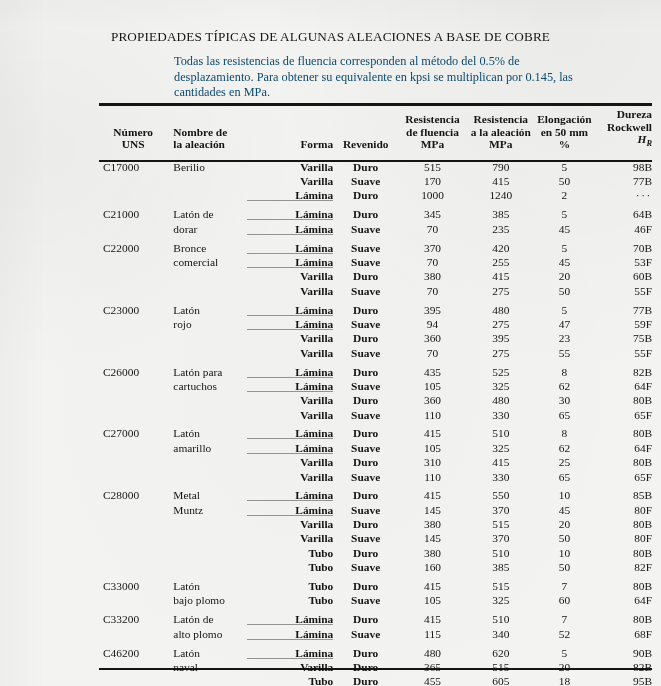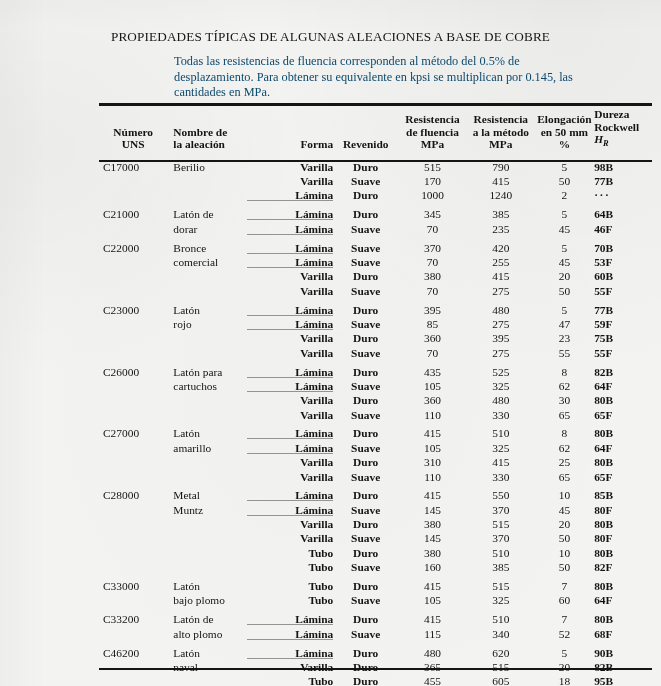--- a/index.html
+++ b/index.html
@@ -90,31 +90,31 @@
   }
 
   
   .c-uns   { width: 78px;  text-align: left;   padding-left: 4px !important; }
   .c-name  { width: 88px;  text-align: left;   padding-left: 6px !important; }
   .c-forma { width: 70px;  text-align: right; }
   .c-rev   { width: 74px;  text-align: center; }
   .c-fluen { width: 76px;  text-align: center; }
   .c-tens  { width: 74px;  text-align: center; }
   .c-elong { width: 62px;  text-align: center; }
-  .c-dur   { width: 64px;  text-align: left; }
+  .c-dur   { width: 64px;  text-align: right; }
 
   th.c-uns   { text-align: center; padding-left:0 !important; }
   th.c-name  { text-align: left; padding-left: 6px !important;}
 
   .hdr-line { display: block; }
   .hsub { font-style: italic; }
   .sub  { font-size: 8.4px; vertical-align: sub; }
   .c-uns, .c-name { font-weight: normal; }
   td.c-forma, td.c-rev { font-weight: bold; }
-  td.c-dur { font-weight: bold; }
+  td.c-dur { font-weight: normal; }
 
   
   tr.grp-start > td { padding-top: 4.6px; }
 
   .dots { letter-spacing: 1.6px; }
 
   
   .bleed-ul { box-shadow: inset 0 -1px 0 rgba(20,20,20,0.42); padding-left: 48px; }
 </style>
 </head>
@@ -149,21 +149,21 @@
         <th class="c-rev">
             <span class="hdr-line">Revenido</span>
           </th>
         <th class="c-fluen">
             <span class="hdr-line">Resistencia</span>
             <span class="hdr-line">de fluencia</span>
             <span class="hdr-line">MPa</span>
           </th>
         <th class="c-tens">
             <span class="hdr-line">Resistencia</span>
-            <span class="hdr-line">a la método</span>
+            <span class="hdr-line">a la aleación</span>
             <span class="hdr-line">MPa</span>
           </th>
         <th class="c-elong">
             <span class="hdr-line">Elongación</span>
             <span class="hdr-line">en 50 mm</span>
             <span class="hdr-line">%</span>
           </th>
         <th class="c-dur">
             <span class="hdr-line">Dureza</span>
             <span class="hdr-line">Rockwell</span>
@@ -270,21 +270,21 @@
           <td class="c-fluen">395</td>
           <td class="c-tens">480</td>
           <td class="c-elong">5</td>
           <td class="c-dur">77B</td>
         </tr>
         <tr>
           <td class="c-uns"></td>
           <td class="c-name">rojo</td>
           <td class="c-forma"><span class="bleed-ul">Lámina</span></td>
           <td class="c-rev">Suave</td>
-          <td class="c-fluen">85</td>
+          <td class="c-fluen">94</td>
           <td class="c-tens">275</td>
           <td class="c-elong">47</td>
           <td class="c-dur">59F</td>
         </tr>
         <tr>
           <td class="c-uns"></td>
           <td class="c-name"></td>
           <td class="c-forma">Varilla</td>
           <td class="c-rev">Duro</td>
           <td class="c-fluen">360</td>

